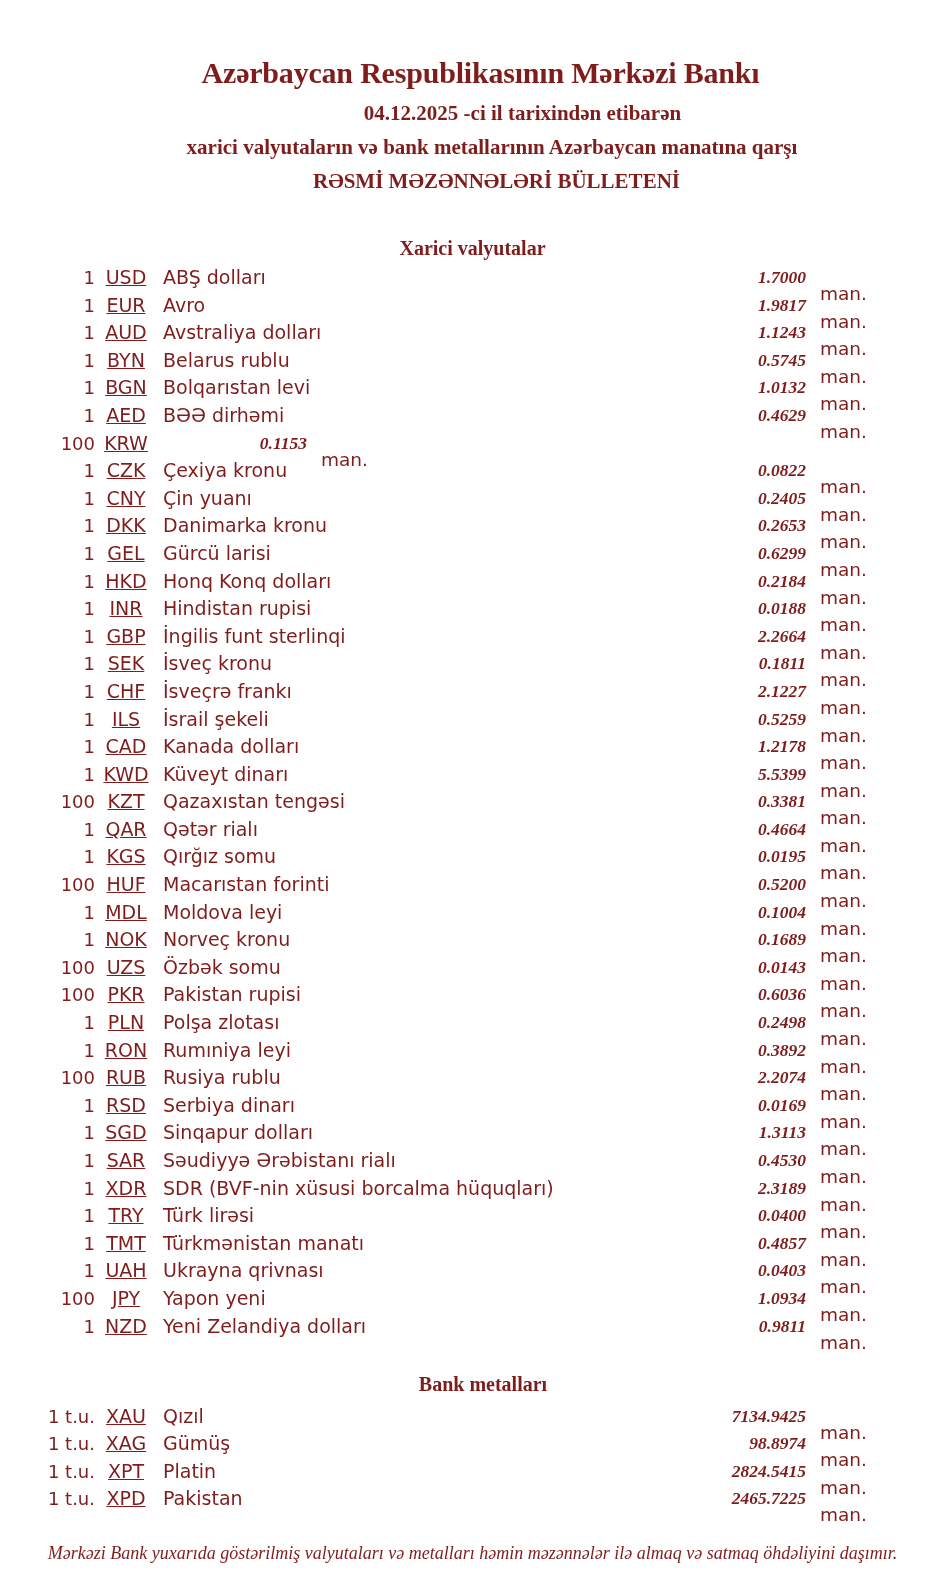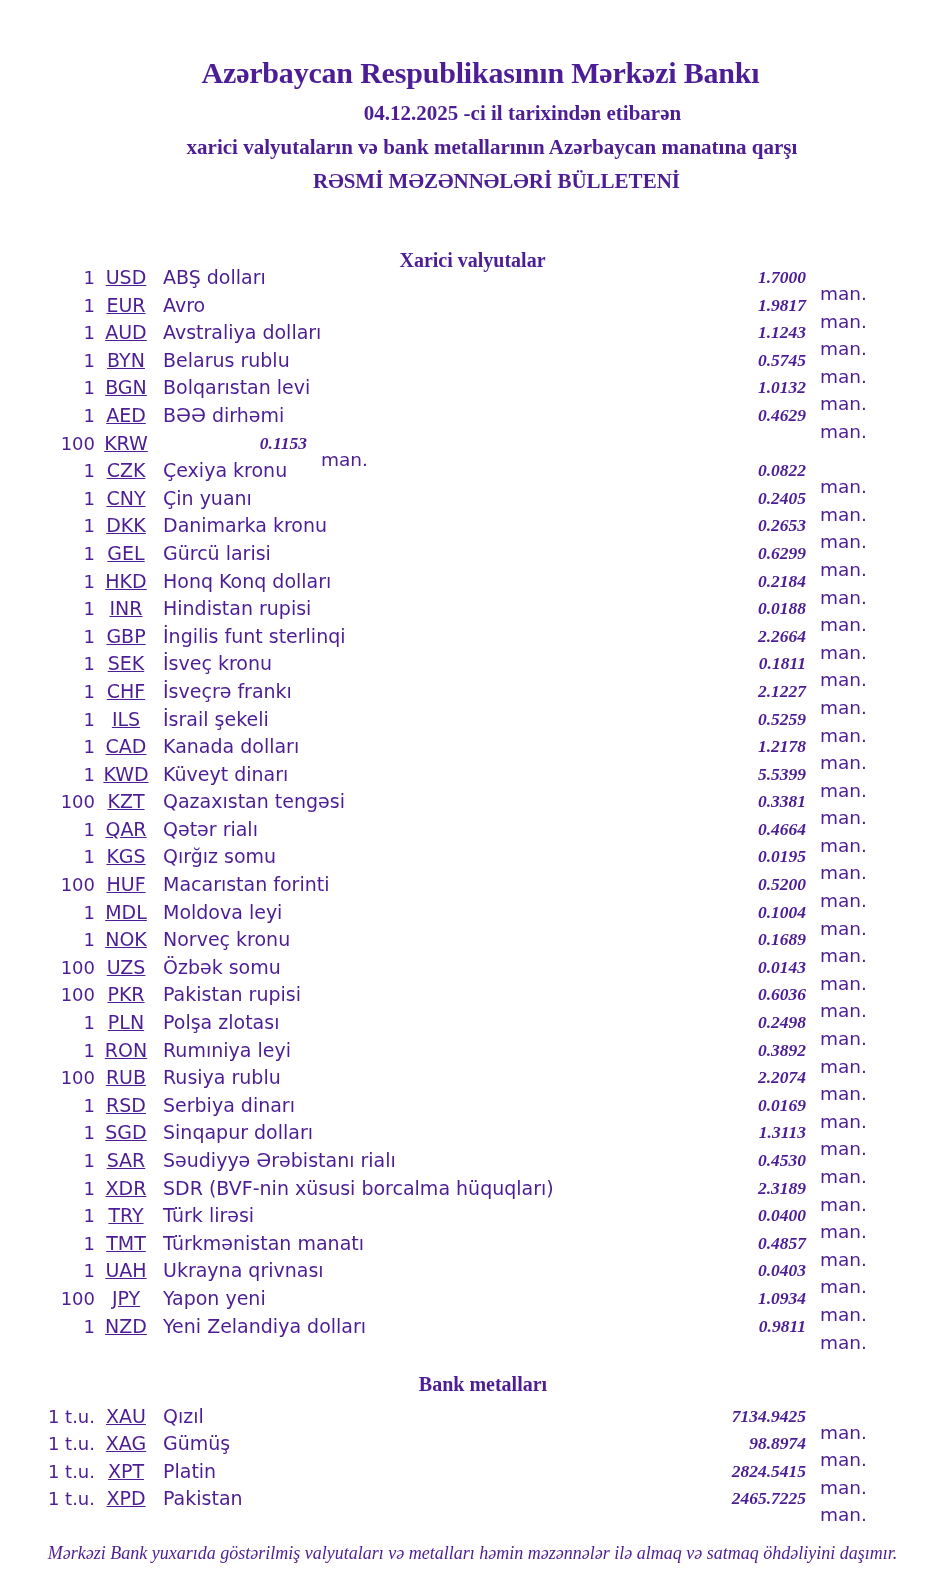--- a/index.html
+++ b/index.html
@@ -1,39 +1,39 @@
 <!DOCTYPE html>
 <html><head>
 <meta charset="utf-8">
 <style>
   html, body { margin: 0; padding: 0; background: #ffffff; }
   .page {
     position: relative;
     width: 945px;
     height: 1592px;
     background: #ffffff;
-    color: #4c1d95;
+    color: #7f1d1d;
     font-family: "DejaVu Sans", sans-serif;
     overflow: hidden;
   }
   .hline {
     position: absolute;
     left: 0;
     width: 945px;
     box-sizing: border-box;
     text-align: center;
     white-space: nowrap;
     font-family: "Liberation Serif", serif;
     font-weight: bold;
   }
   #title    { top: 54px;  font-size: 30px; line-height: 38px; padding-left: 16px; letter-spacing: -0.2px; }
   #dateline { top: 100px; font-size: 21px; line-height: 26px; padding-left: 100px; }
   #subtitle { top: 134px; font-size: 21px; line-height: 26px; padding-left: 39px; }
   #bulletin { top: 168px; font-size: 21px; line-height: 26px; padding-left: 48px; }
-  #fx-heading    { top: 247px;  font-size: 20px; line-height: 26px; }
+  #fx-heading    { top: 235px;  font-size: 20px; line-height: 26px; }
   #metal-heading { top: 1371px; font-size: 20px; line-height: 26px; padding-left: 21px; }
 
   .rows { position: absolute; left: 0; width: 868px; }
   #fx-rows    { top: 264px; }
   #metal-rows { top: 1403px; }
 
   .row { display: flex; height: 27.6px; line-height: 27.6px; white-space: nowrap; }
   #metal-rows .row { height: 27.4px; line-height: 27.4px; }
 
   .qty  { width: 95px;  text-align: right;  font-size: 18px; }

